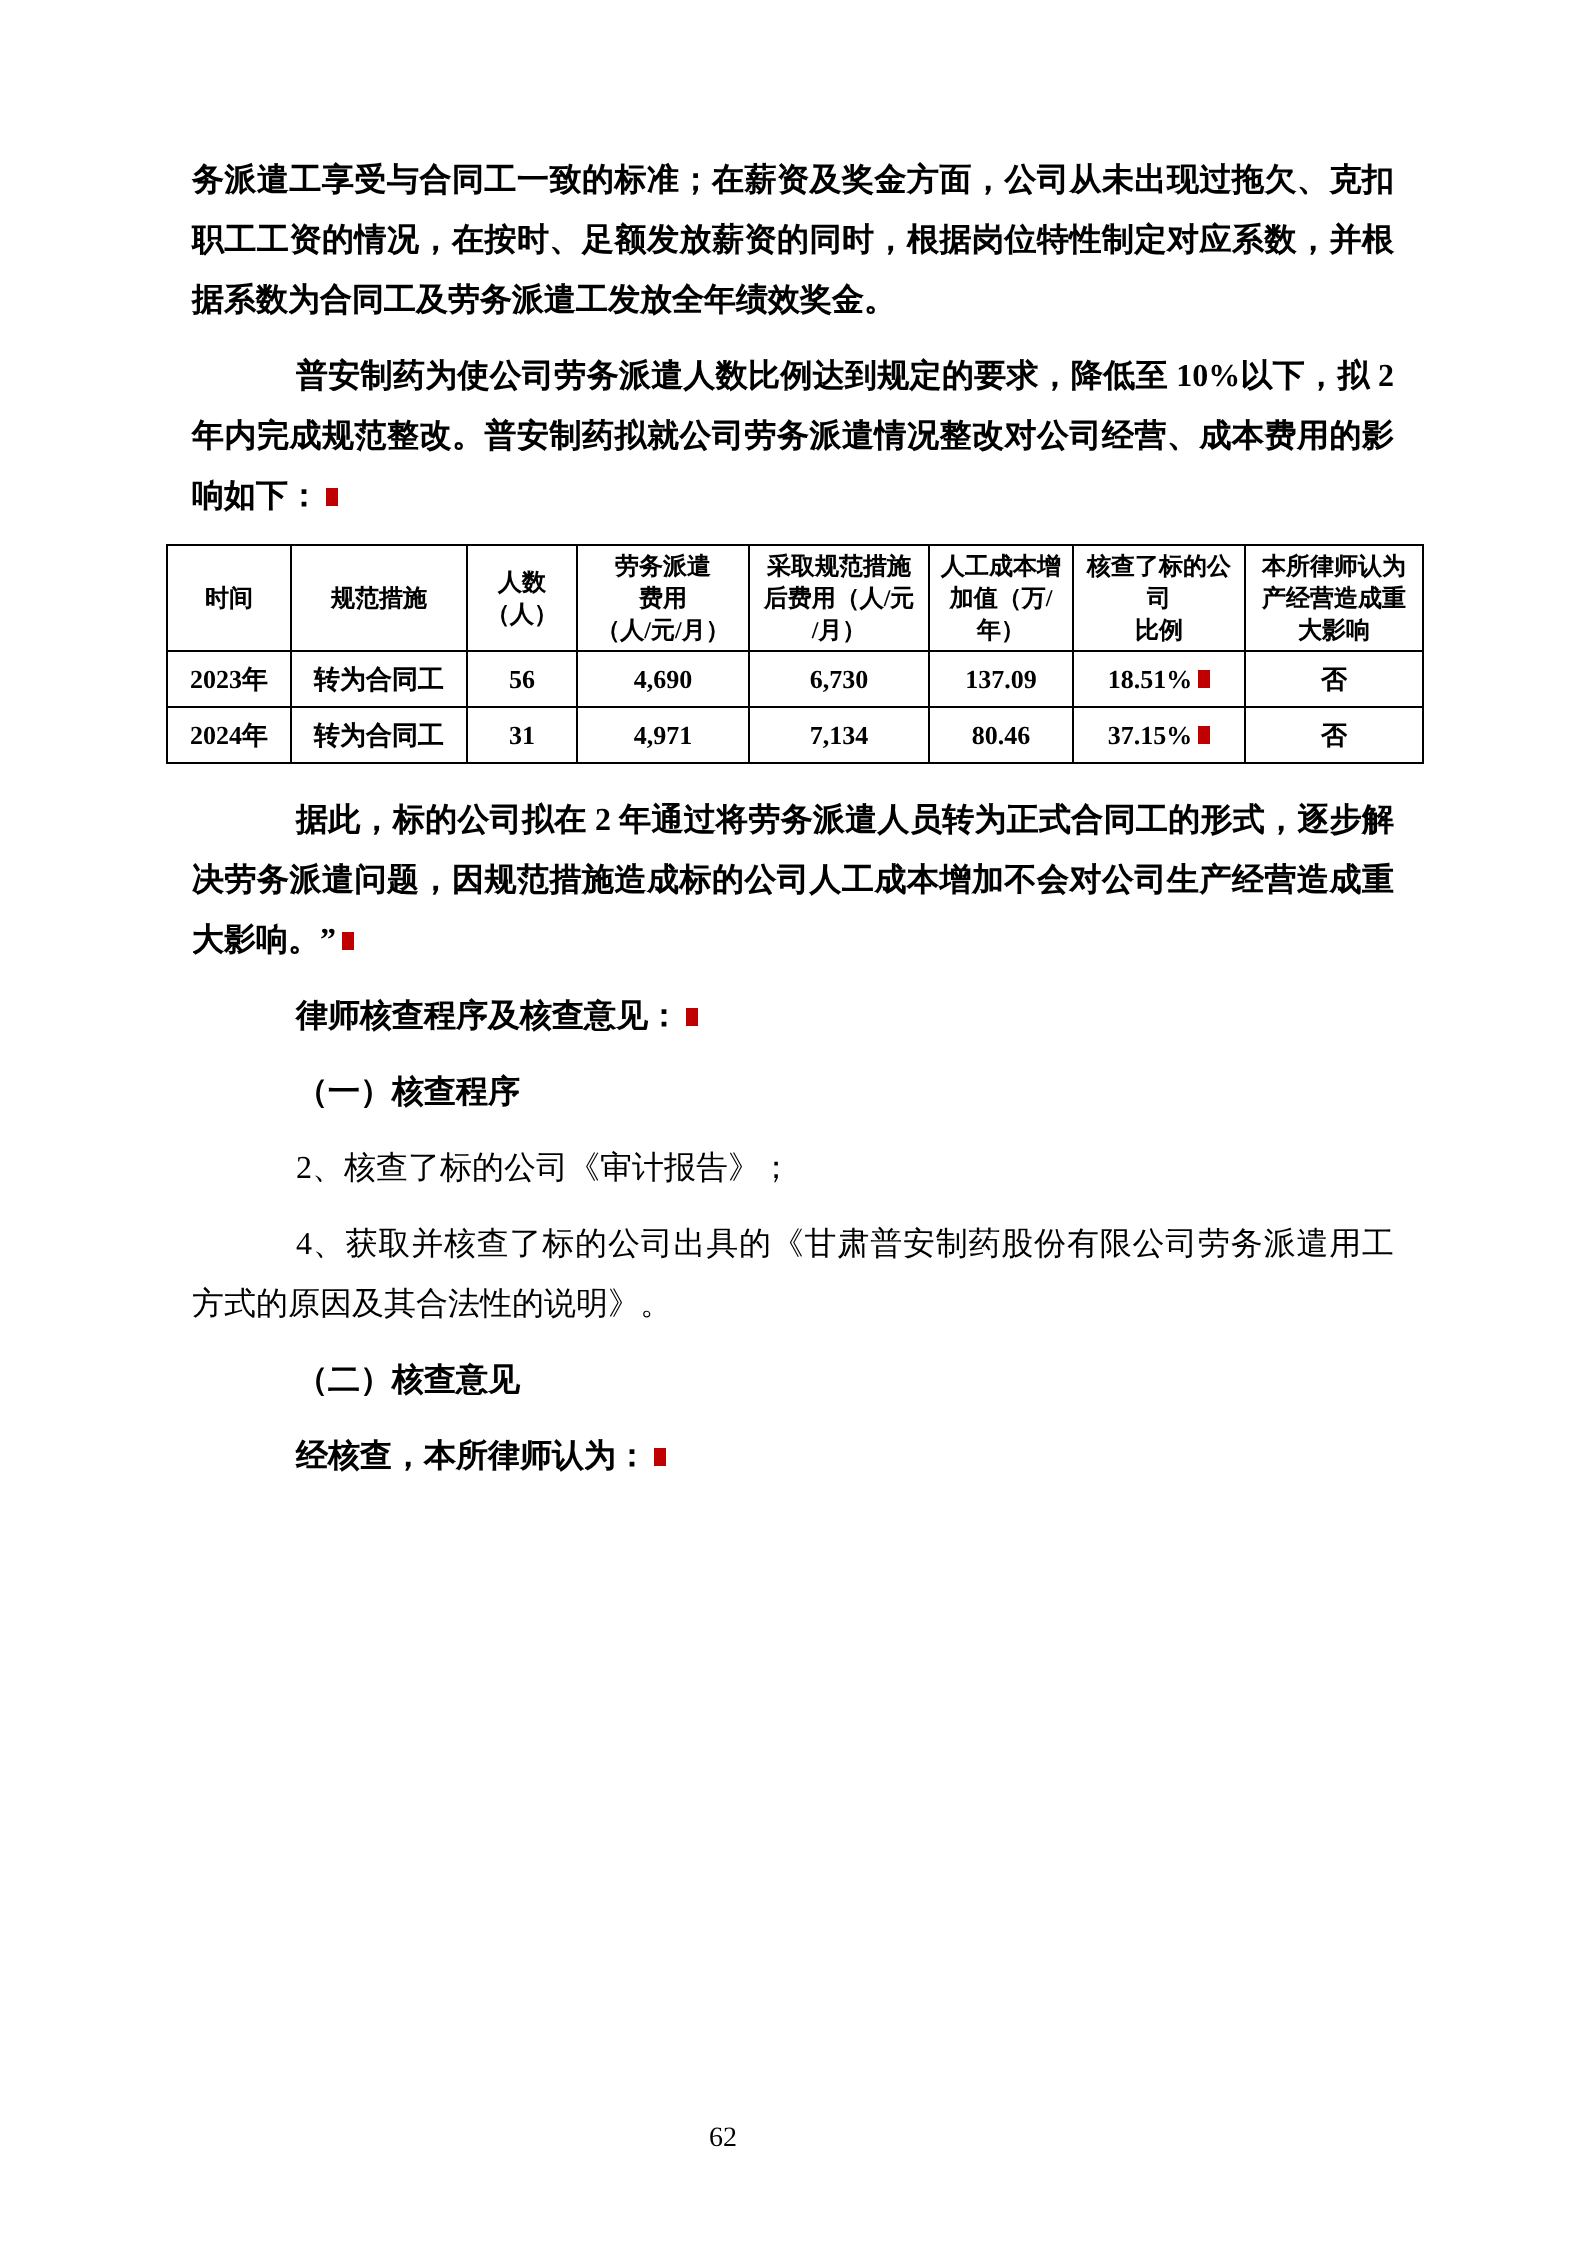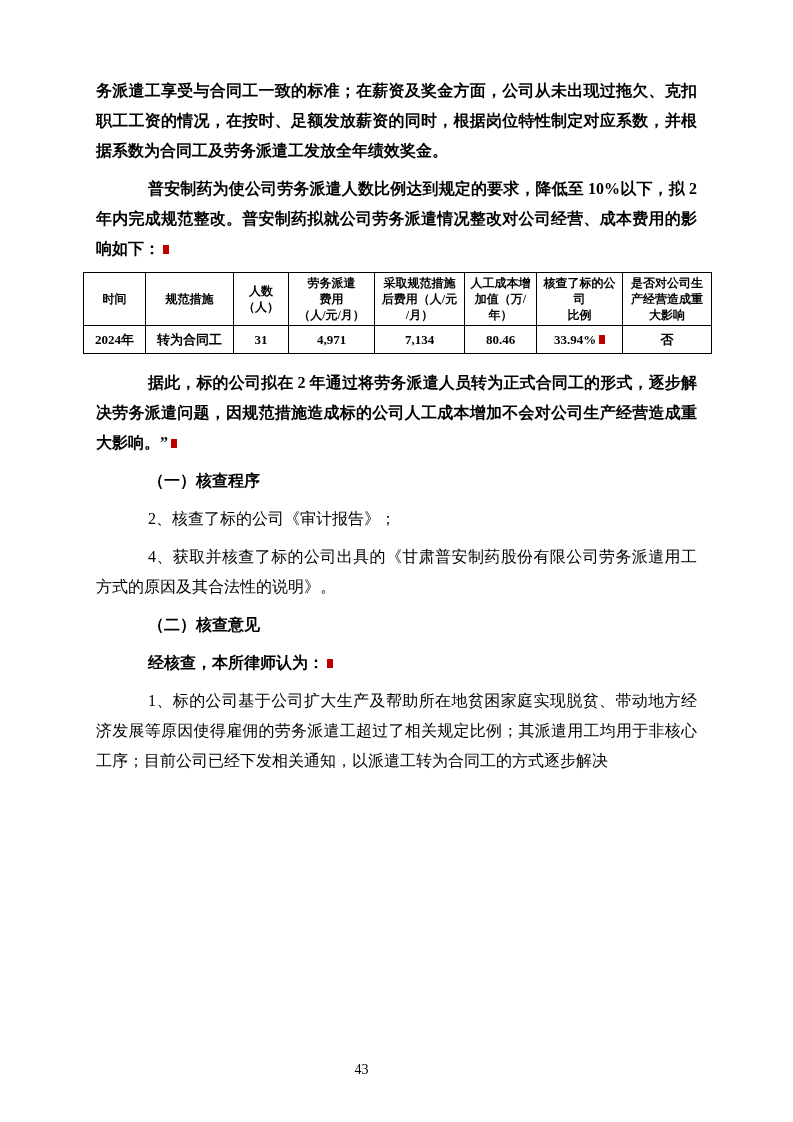--- a/index.html
+++ b/index.html
@@ -99,52 +99,62 @@
 费用
 （人/元/月）</th>
           <th>采取规范措施
 后费用（人/元
 /月）</th>
           <th>人工成本增
 加值（万/
 年）</th>
           <th>核查了标的公司
 比例</th>
-          <th>是否对公司生
+          <th>本所律师认为
 产经营造成重
 大影响</th>
         </tr>
       </thead>
       <tbody>
+        <tr>
+          <td>2023年</td>
+          <td>转为合同工</td>
+          <td>56</td>
+          <td>4,690</td>
+          <td>6,730</td>
+          <td>137.09</td>
+          <td><span>18.51%</span><span class="redmark"></span></td>
+          <td>否</td>
+        </tr>
         <tr>
           <td>2024年</td>
           <td>转为合同工</td>
           <td>31</td>
           <td>4,971</td>
           <td>7,134</td>
           <td>80.46</td>
-          <td><span>33.94%</span><span class="redmark"></span></td>
+          <td><span>37.15%</span><span class="redmark"></span></td>
           <td>否</td>
         </tr>
       </tbody>
     </table>
 
     <p class="para bold indent"><span>据此，标的公司拟在 2 年通过将劳务派遣人员转为正式合同工的形式，逐步解决劳务派遣问题，因规范措施造成标的公司人工成本增加不会对公司生产经营造成重大影响。”</span><span class="redmark"></span></p>
 
+    <p class="para bold indent"><span>律师核查程序及核查意见：</span><span class="redmark"></span></p>
 
     <p class="para bold indent">（一）核查程序</p>
 
 
     <p class="para indent">2、核查了标的公司《审计报告》；</p>
 
 
     <p class="para indent">4、获取并核查了标的公司出具的《甘肃普安制药股份有限公司劳务派遣用工方式的原因及其合法性的说明》。</p>
 
     <p class="para bold indent">（二）核查意见</p>
 
     <p class="para bold indent"><span>经核查，本所律师认为：</span><span class="redmark"></span></p>
 
-    <p class="para indent">1、标的公司基于公司扩大生产及帮助所在地贫困家庭实现脱贫、带动地方经济发展等原因使得雇佣的劳务派遣工超过了相关规定比例；其派遣用工均用于非核心工序；目前公司已经下发相关通知，以派遣工转为合同工的方式逐步解决</p>
 
   </div>
 
-  <div class="page-number">43</div>
+  <div class="page-number">62</div>
 </div>
 
 </body></html>

